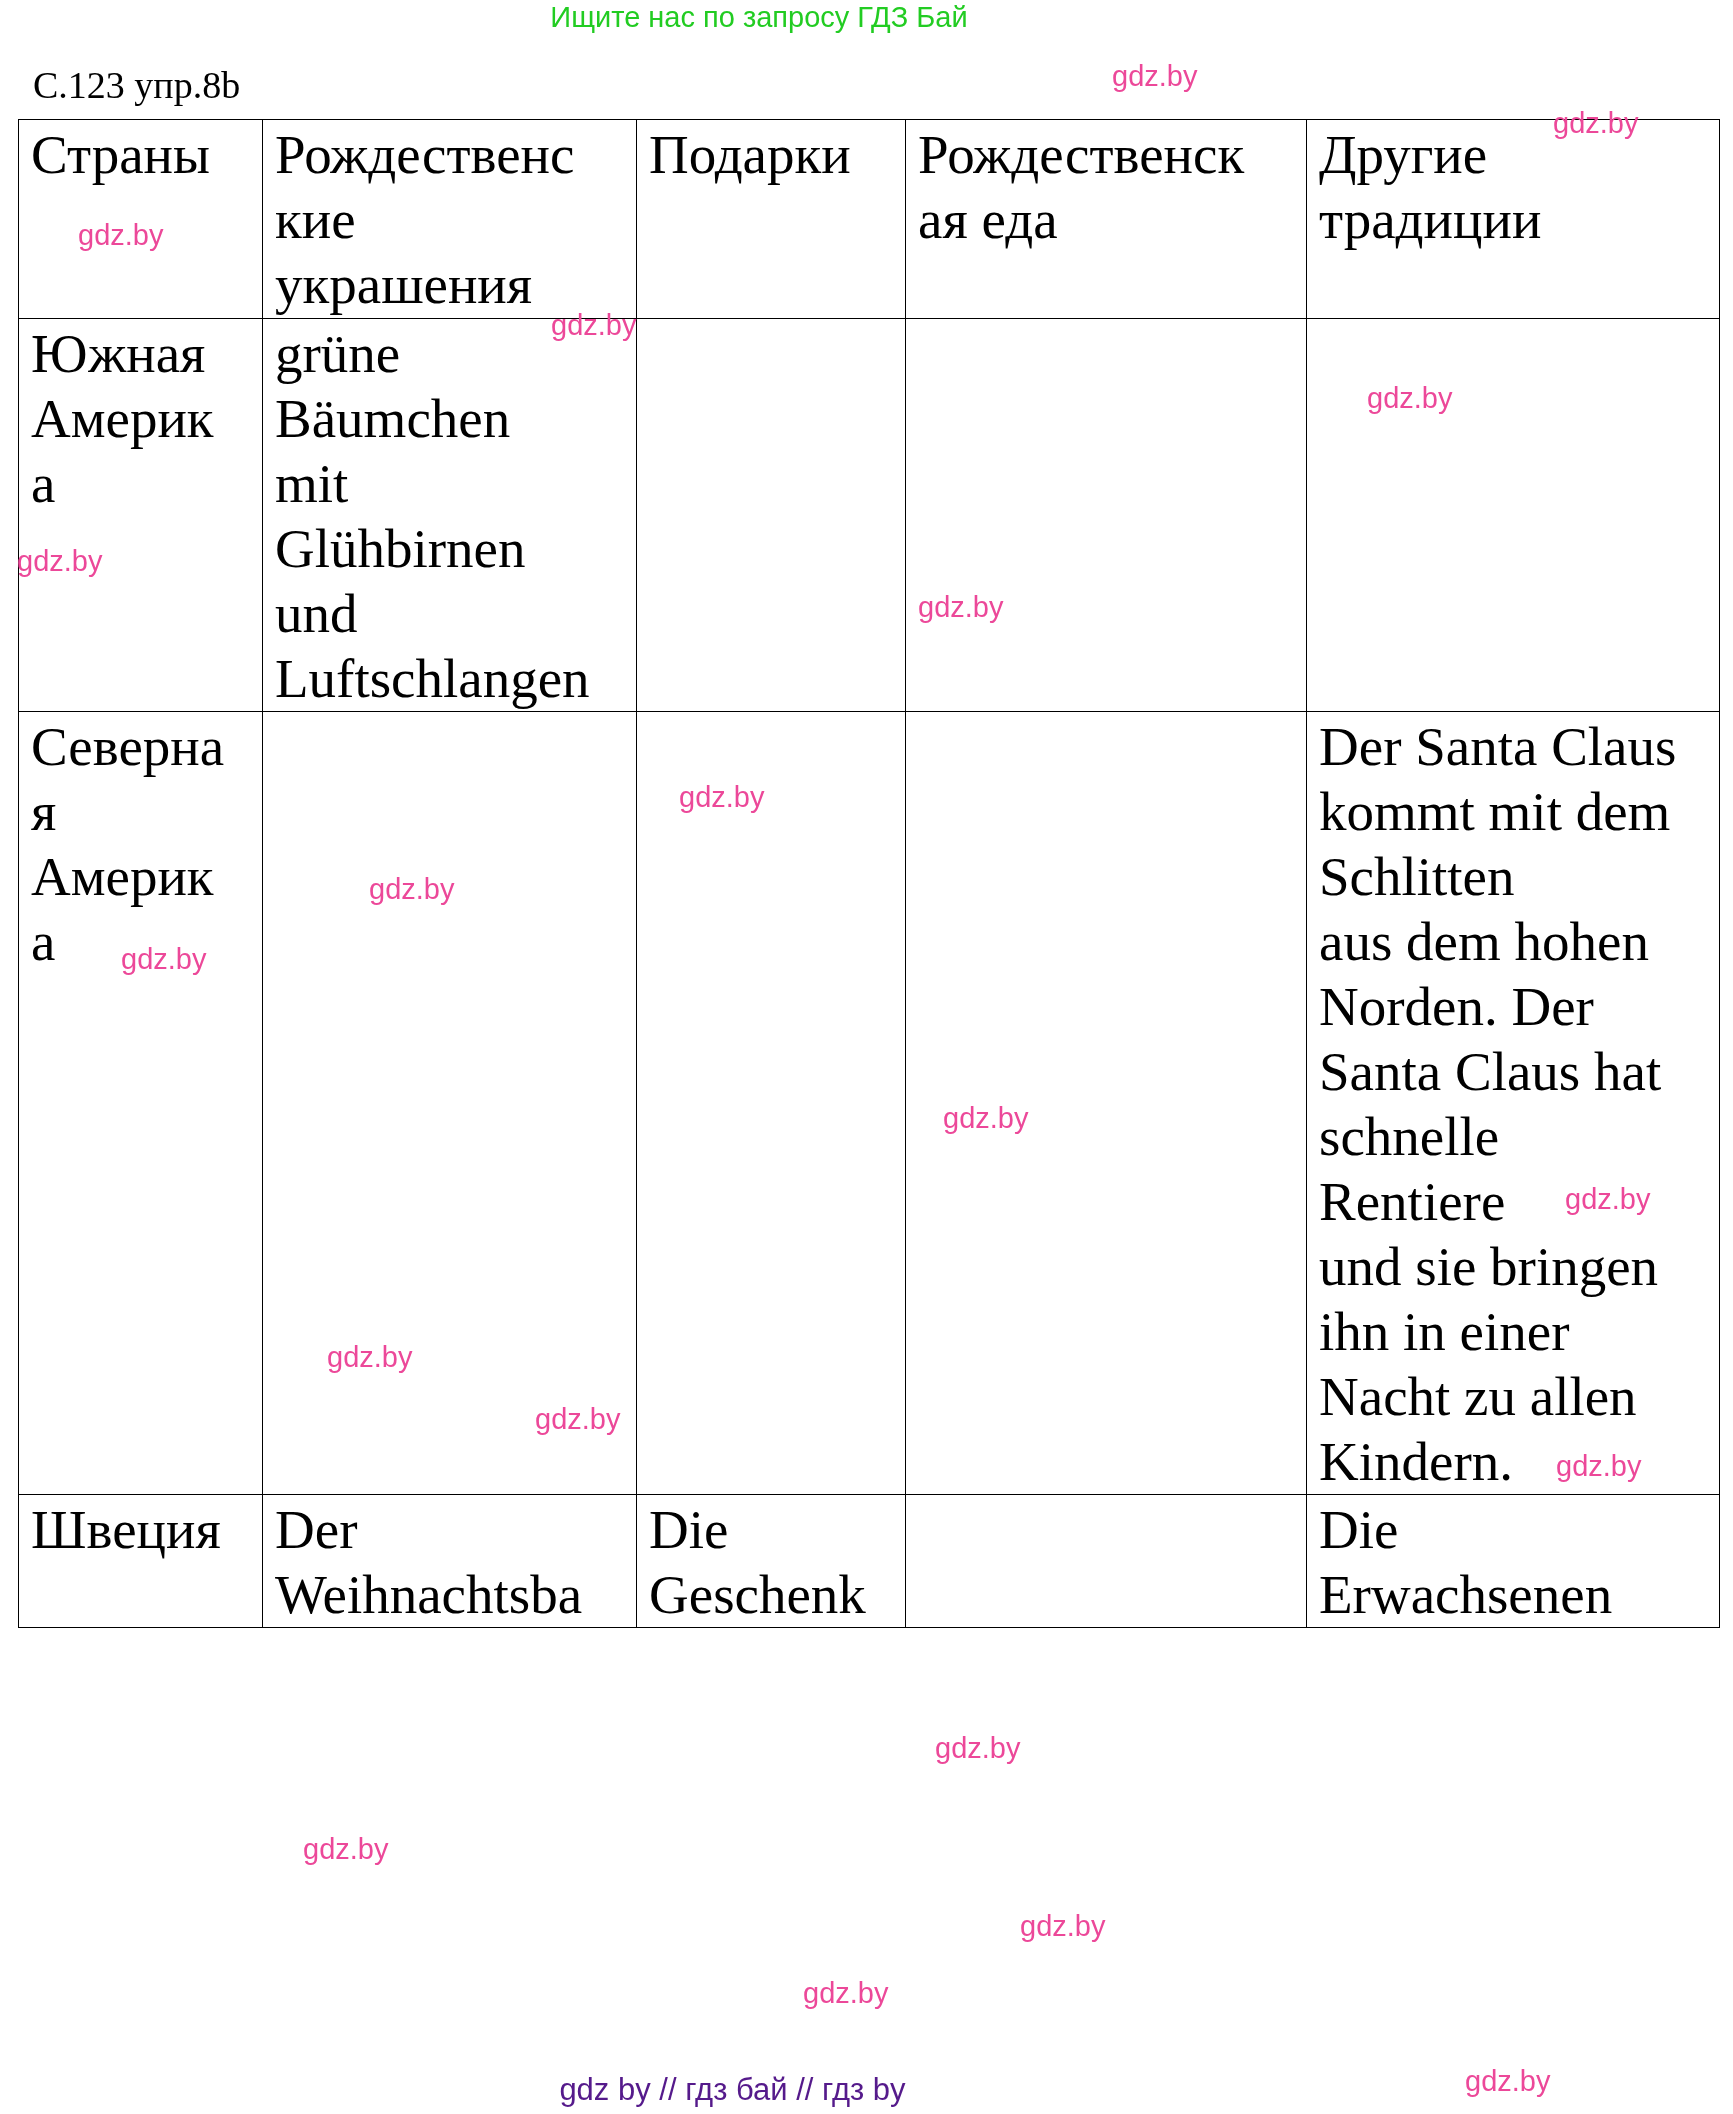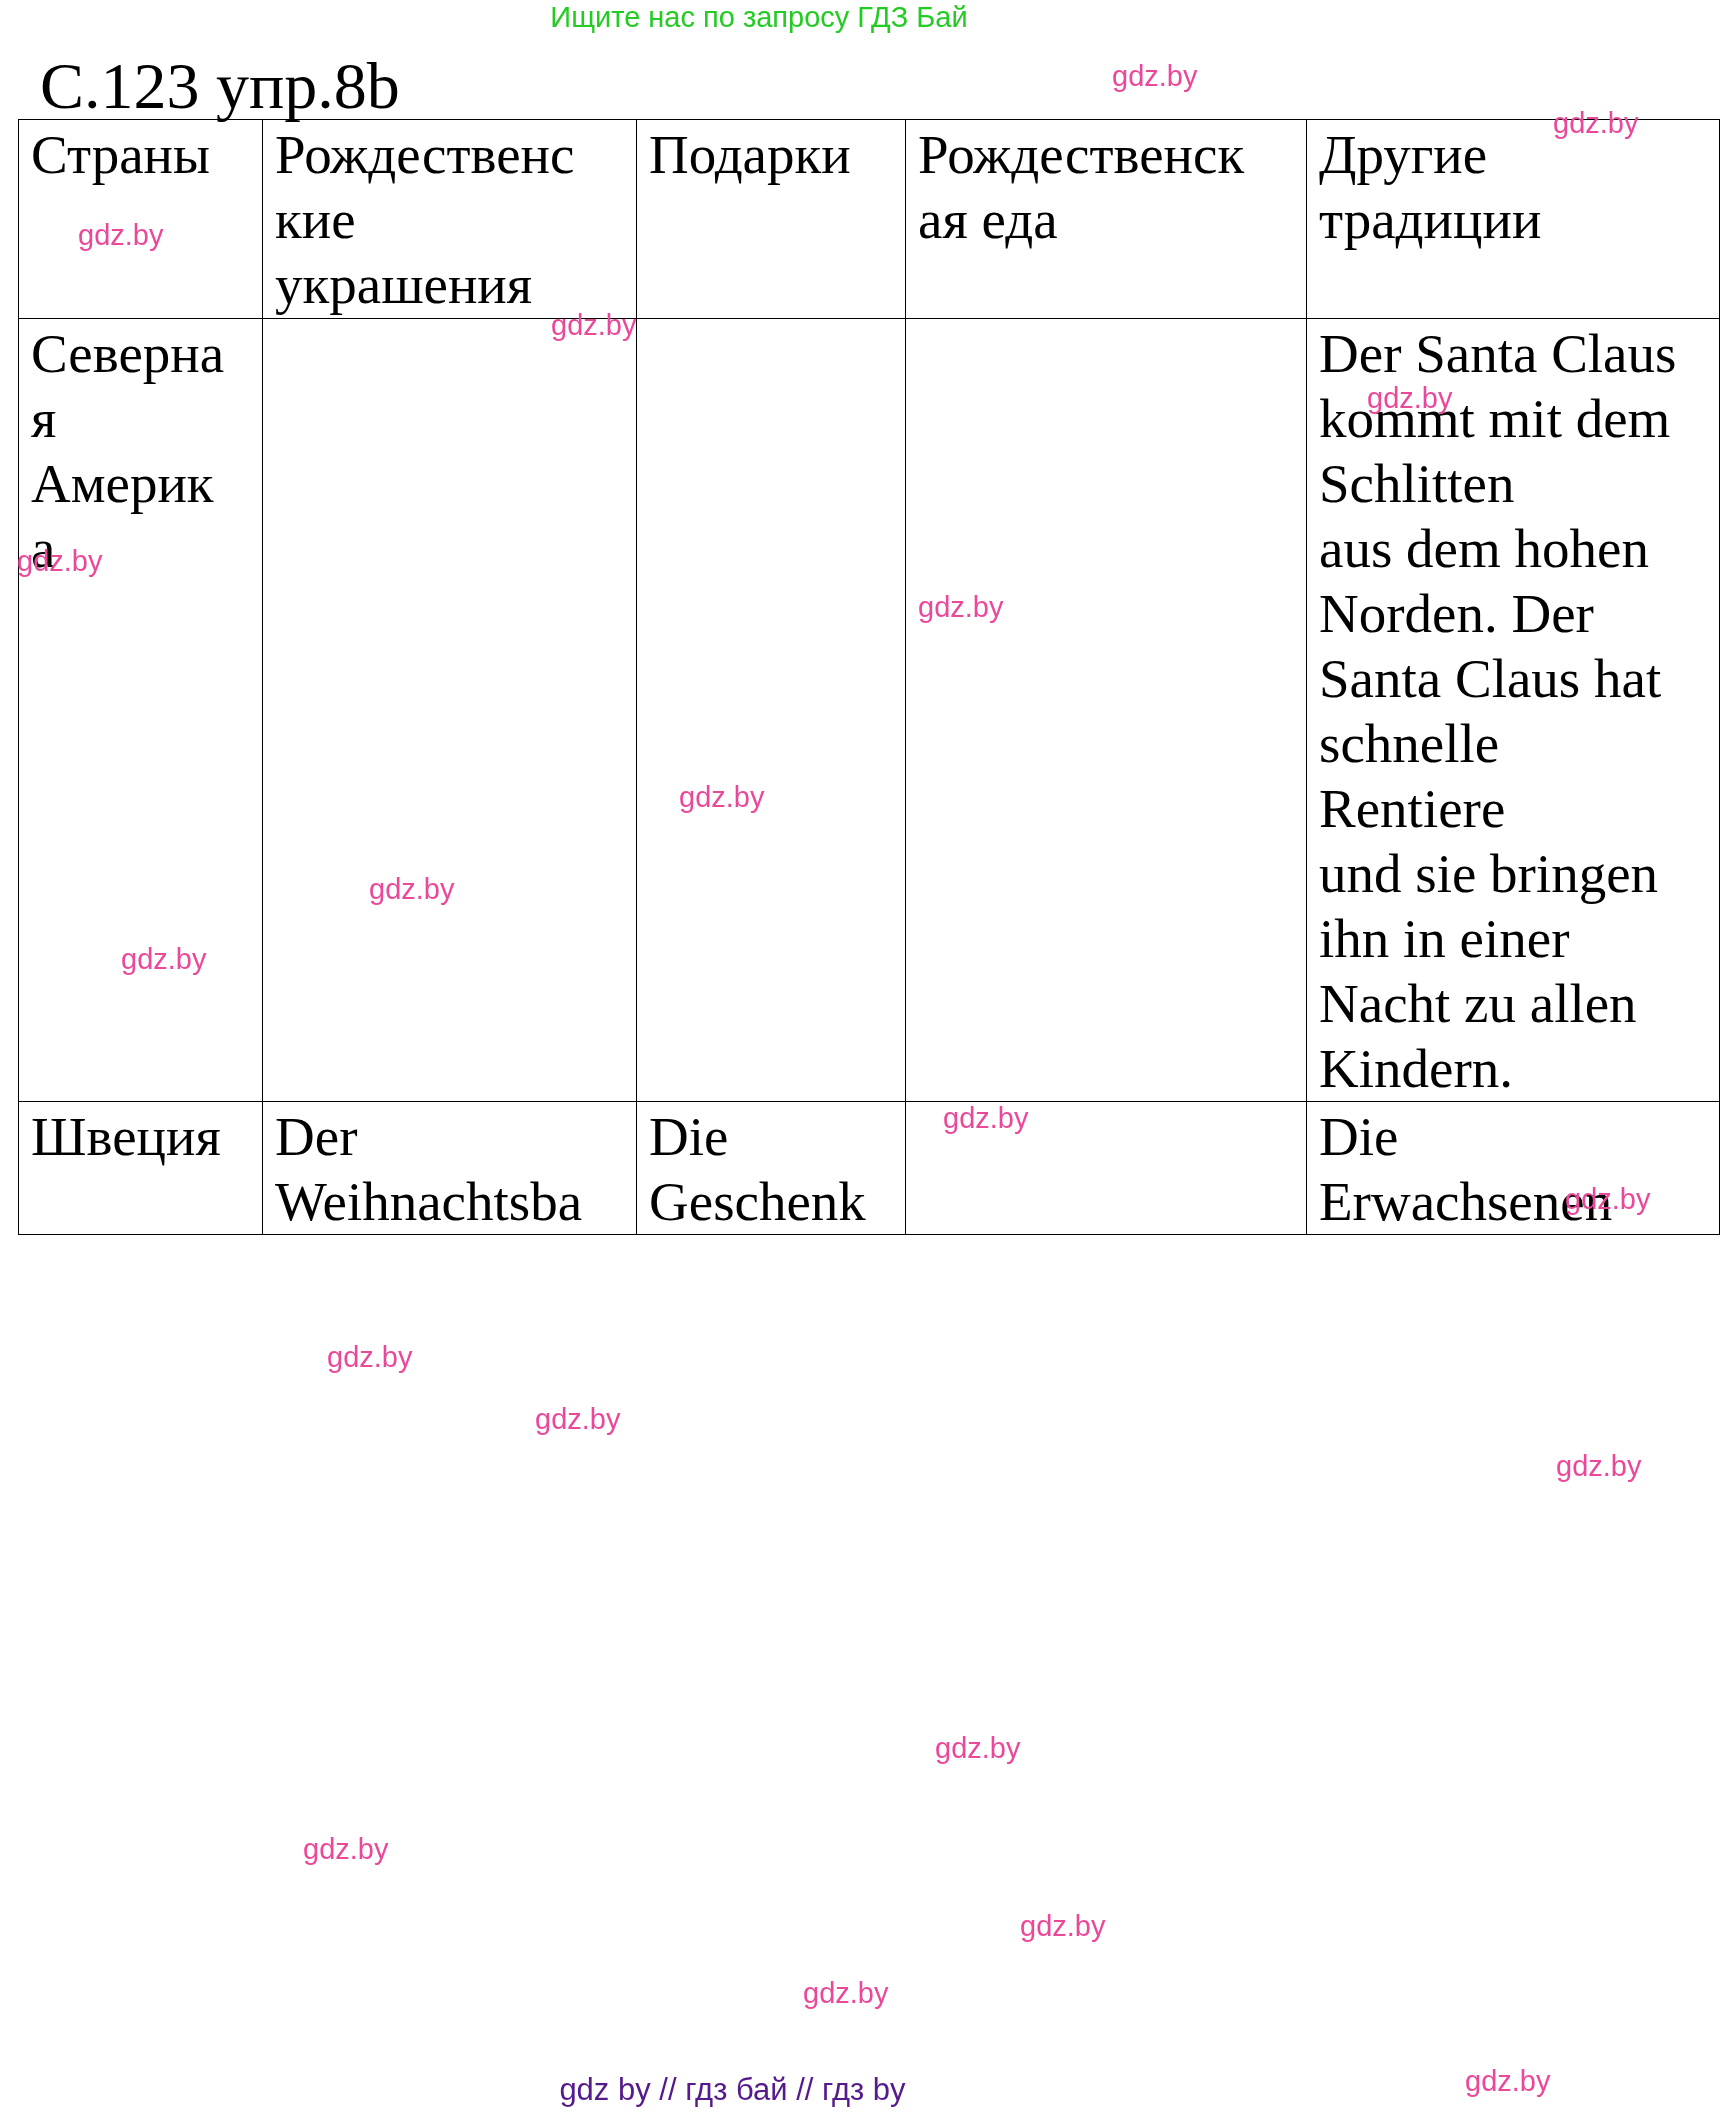--- a/index.html
+++ b/index.html
@@ -1,18 +1,18 @@
 <!DOCTYPE html>
 <html><head>
 <meta charset="utf-8">
 <style>
   html,body{margin:0;padding:0;background:#fff;}
   body{width:1733px;height:2114px;position:relative;overflow:hidden;font-family:"Liberation Serif","DejaVu Serif",serif;color:#000;}
   .top-banner{position:absolute;top:0;left:0;width:1518px;text-align:center;color:#22cc22;font-family:"Liberation Sans",sans-serif;font-size:29px;line-height:34px;}
-  .title{position:absolute;left:40px;top:55px;font-size:66px;line-height:61px;}
+  .title{position:absolute;left:33px;top:55px;font-size:38px;line-height:61px;}
   table{position:absolute;left:18px;top:119px;border-collapse:collapse;table-layout:fixed;width:1701px;}
   td{border:1.9px solid #000;vertical-align:top;padding:1.9px 0 0 21px;font-size:55px;line-height:65px;overflow:hidden;}
   .wm{position:absolute;font-family:"Liberation Sans",sans-serif;font-size:29px;color:#ec4899;line-height:32.5px;}
   .footer{position:absolute;top:2093px;left:0;width:1465px;text-align:center;color:#551a8b;font-family:"Liberation Sans",sans-serif;font-size:31px;line-height:36px;margin-top:-21px;}
   .cell-text{white-space:pre-line;padding-left:12px;}
 </style>
 </head>
 <body>
 
 <div class="top-banner">Ищите нас по запросу ГДЗ Бай</div>
@@ -30,20 +30,34 @@
       <tr style="height:199px">
     <td class="cell-text">Страны</td>
     <td class="cell-text">Рождественс
 кие
 украшения</td>
     <td class="cell-text">Подарки</td>
     <td class="cell-text">Рождественск
 ая еда</td>
     <td class="cell-text">Другие
 традиции</td>
+  </tr>
+  <tr style="height:390px">
+    <td class="cell-text">Южная
+Америк
+а</td>
+    <td class="cell-text">grüne
+Bäumchen
+mit
+Glühbirnen
+und
+Luftschlangen</td>
+    <td class="cell-text"></td>
+    <td class="cell-text"></td>
+    <td class="cell-text"></td>
   </tr>
   <tr style="height:781px">
     <td class="cell-text">Севернa
 я
 Америк
 а</td>
     <td class="cell-text"></td>
     <td class="cell-text"></td>
     <td class="cell-text"></td>
     <td class="cell-text">Der Santa Claus

